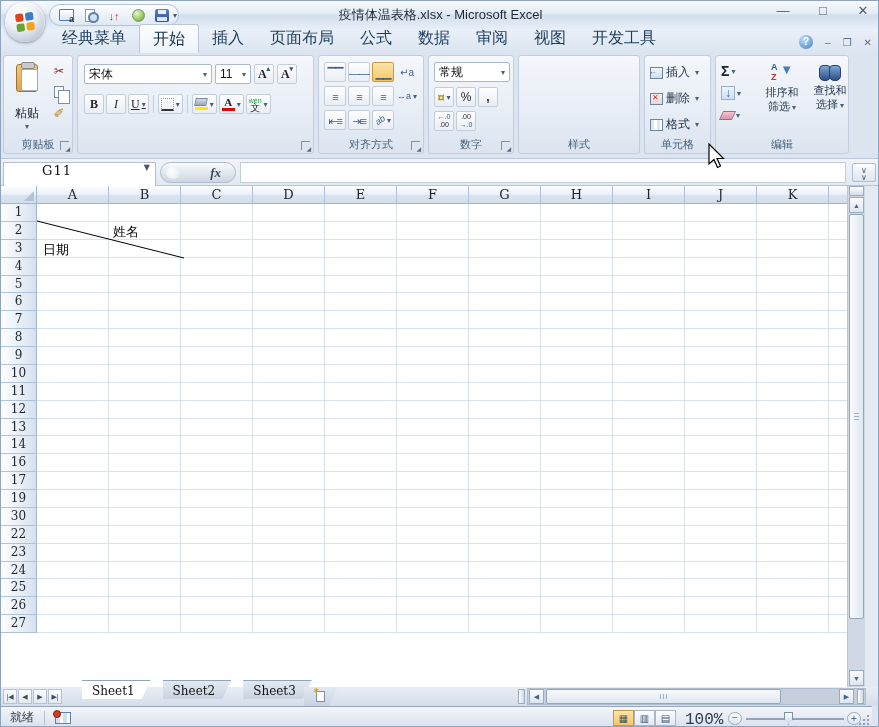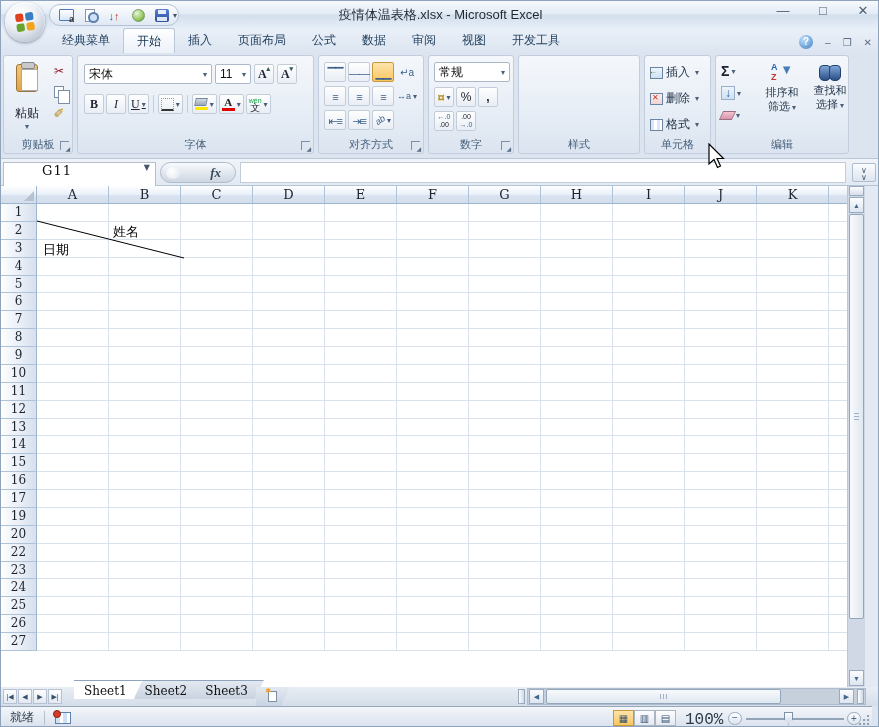--- a/index.html
+++ b/index.html
@@ -34,21 +34,21 @@
   .q-save::before{content:""; position:absolute; left:3px; top:1px; width:8px; height:4px; background:#e8eef8;}
   .q-save::after{content:""; position:absolute; left:2px; bottom:1px; width:10px; height:4px; background:#dce6f4;}
   .qat-dd { position:absolute; left:172px; top:10px; font-size:8px; color:#44556a; }
   .title { position:absolute; left:0; right:0; top:0; height:28px; text-align:center; line-height:28px;
     font-size:13px; color:#1f2733; }
   .wincontrols { position:absolute; right:8px; top:2px; display:flex; gap:22px; color:#4e5f71; font-size:13px; z-index:50;}
   .wc { cursor:pointer; width:18px; text-align:center; }
   
   .tabrow { position:absolute; left:0; top:28px; width:879px; height:24px;
     background:linear-gradient(#eaf0f8,#dbe4f0); display:flex; align-items:flex-end; padding-left:48px; }
-  .rtab { padding:4px 13px 3px 13px; font-size:12px; color:#1d3c5c; cursor:pointer; }
+  .rtab { padding:4px 13px 3px 13px; font-size:16px; color:#1d3c5c; cursor:pointer; }
   .rtab.active { background:linear-gradient(#fdfeff,#edf2f9); border:1px solid #b9c7d8; border-bottom:none;
     border-radius:3px 3px 0 0; color:#12304e; }
   .tabrow-right { position:absolute; right:8px; bottom:4px; display:flex; align-items:center; gap:12px; }
   .help-btn { width:14px; height:14px; border-radius:50%; background:radial-gradient(circle at 35% 30%, #bfe0fb, #3d7fc2); 
     color:#fff; font-size:10px; font-weight:bold; text-align:center; line-height:14px; cursor:pointer;}
   .mini-wc { font-size:10px; color:#5d7089; cursor:pointer; }
   
   .ribbon { position:absolute; left:0; top:52px; width:879px; height:106px; background:#dce4ef;
     border-bottom:1px solid #b9c7d9; display:flex; gap:4px; padding:2px 0 0 2px; }
   .group { position:relative; height:99px; border:1px solid #c2cedd; border-radius:3px;
@@ -198,21 +198,21 @@
   .vthumb::after{content:""; position:absolute; left:4px; right:4px; top:calc(50% - 4px); height:8px;
     background:repeating-linear-gradient(#9fb1c6 0 1px,transparent 1px 3px);}
   .vdown { position:absolute; left:1px; right:1px; bottom:1px; height:16px; background:linear-gradient(#fbfcfe,#dde5ef); border:1px solid #9aabc0; text-align:center; font-size:7px; color:#44678e; line-height:15px; cursor:pointer;}
   .rightfill { position:absolute; left:864px; top:185px; width:15px; height:501px; background:#e4eaf3; }
   
   .sheetrow { position:absolute; left:0; top:686px; width:879px; height:19px;
     background:linear-gradient(#e9eef5,#d4dde9); display:flex; align-items:center; }
   .navbtns { display:flex; gap:1px; margin-left:2px; }
   .nav { width:14px; height:15px; border:1px solid #b6c2d2; background:linear-gradient(#fdfdfe,#e3e9f1);
     font-size:7px; color:#35506e; display:flex; align-items:center; justify-content:center; cursor:pointer; }
-  #sheet-tabs { display:flex; margin-left:12px; height:33px; }
+  #sheet-tabs { display:flex; margin-left:20px; height:33px;gap:20px; }
   .stab { height:19px; padding:1px 16px 0 10px; display:flex; align-items:center;
     font:12px "DejaVu Serif","Liberation Serif",serif; color:#111;
     background:linear-gradient(#e3e9f1,#c9d3e1); border-top:1px solid #8fa3ba;
     clip-path:polygon(0 0, 100% 0, calc(100% - 9px) 100%, 0 100%); margin-right:-8px; cursor:pointer; }
   .stab.active { background:#fff; z-index:3; border-top:1px solid #8fa3ba; }
   .stab-new { height:19px; width:34px; background:linear-gradient(#e3e9f1,#c9d3e1);
     clip-path:polygon(0 0, 100% 0, calc(100% - 9px) 100%, 0 100%); display:flex; align-items:center; justify-content:center; cursor:pointer; z-index:2;}
   .ic-newsheet { width:9px; height:11px; background:#fff; border:1px solid #7e8ea2; position:relative; }
   .ic-newsheet::after{content:"✱"; position:absolute; left:-4px; top:-5px; font-size:7px; color:#e8a02a;}
   .tabsplit { position:absolute; left:517px; top:2px; width:7px; height:15px; background:linear-gradient(90deg,#fdfdfe,#cfd8e4); border:1px solid #9aabc0; cursor:col-resize;}
@@ -366,21 +366,20 @@
         <div class="sbtn dd">
           <span class="ic-fontcolor">A<span class="bar"></span></span>
         </div>
         <div class="sbtn dd">
           <span class="ic-wen">
             <span class="pin">wén</span>
             <span class="han">文</span>
           </span>
         </div>
       </div>
-      <div class="glabel">字体</div>
       <div class="launcher"></div>
     </div>
 
     <div class="group g-align">
       <div class="alrow r1">
         <div class="sbtn al">
             <span class="lines">
               <span>▔▔</span>
             </span>
           </div>
@@ -756,35 +755,20 @@
           <div class="cell"></div>
           <div class="cell"></div>
           <div class="cell"></div>
           <div class="cell"></div>
           <div class="cell"></div>
           <div class="cell"></div>
           <div class="cell"></div>
           <div class="cellstub"></div>
         </div>
         <div class="grow">
-          <div class="rowhdr">15</div>
-          <div class="cell"></div>
-          <div class="cell"></div>
-          <div class="cell"></div>
-          <div class="cell"></div>
-          <div class="cell"></div>
-          <div class="cell"></div>
-          <div class="cell"></div>
-          <div class="cell"></div>
-          <div class="cell"></div>
-          <div class="cell"></div>
-          <div class="cell"></div>
-          <div class="cellstub"></div>
-        </div>
-        <div class="grow">
           <div class="rowhdr">16</div>
           <div class="cell"></div>
           <div class="cell"></div>
           <div class="cell"></div>
           <div class="cell"></div>
           <div class="cell"></div>
           <div class="cell"></div>
           <div class="cell"></div>
           <div class="cell"></div>
           <div class="cell"></div>
@@ -816,21 +800,21 @@
           <div class="cell"></div>
           <div class="cell"></div>
           <div class="cell"></div>
           <div class="cell"></div>
           <div class="cell"></div>
           <div class="cell"></div>
           <div class="cell"></div>
           <div class="cellstub"></div>
         </div>
         <div class="grow">
-          <div class="rowhdr">20</div>
+          <div class="rowhdr">30</div>
           <div class="cell"></div>
           <div class="cell"></div>
           <div class="cell"></div>
           <div class="cell"></div>
           <div class="cell"></div>
           <div class="cell"></div>
           <div class="cell"></div>
           <div class="cell"></div>
           <div class="cell"></div>
           <div class="cell"></div>

